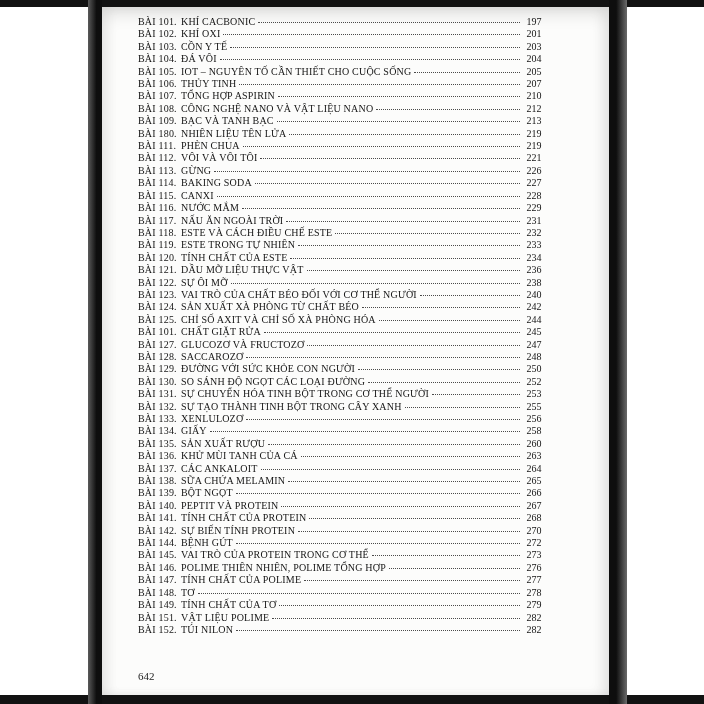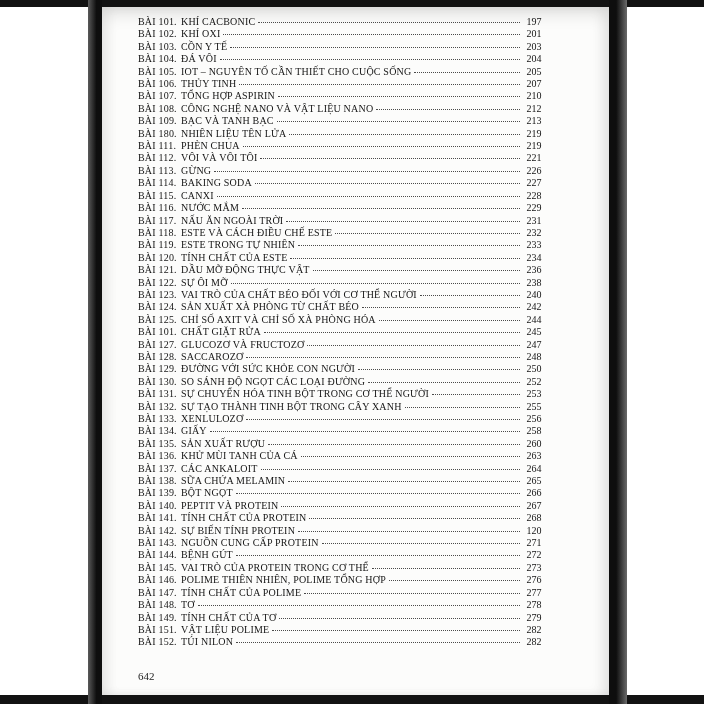--- a/index.html
+++ b/index.html
@@ -182,21 +182,21 @@
     <span class="pg">233</span>
   </div>
       <div class="toc-row">
     <span class="lbl">BÀI 120.</span>
     <span class="ttl">TÍNH CHẤT CỦA ESTE</span>
     <span class="dots"></span>
     <span class="pg">234</span>
   </div>
       <div class="toc-row">
     <span class="lbl">BÀI 121.</span>
-    <span class="ttl">DẦU MỠ ĐỘNG THỰC VẬT</span>
+    <span class="ttl">DẦU MỠ LIỆU THỰC VẬT</span>
     <span class="dots"></span>
     <span class="pg">236</span>
   </div>
       <div class="toc-row">
     <span class="lbl">BÀI 122.</span>
     <span class="ttl">SỰ ÔI MỠ</span>
     <span class="dots"></span>
     <span class="pg">238</span>
   </div>
       <div class="toc-row">
@@ -310,27 +310,21 @@
       <div class="toc-row">
     <span class="lbl">BÀI 141.</span>
     <span class="ttl">TÍNH CHẤT CỦA PROTEIN</span>
     <span class="dots"></span>
     <span class="pg">268</span>
   </div>
       <div class="toc-row">
     <span class="lbl">BÀI 142.</span>
     <span class="ttl">SỰ BIẾN TÍNH PROTEIN</span>
     <span class="dots"></span>
-    <span class="pg">120</span>
-  </div>
-      <div class="toc-row">
-    <span class="lbl">BÀI 143.</span>
-    <span class="ttl">NGUỒN CUNG CẤP PROTEIN</span>
-    <span class="dots"></span>
-    <span class="pg">271</span>
+    <span class="pg">270</span>
   </div>
       <div class="toc-row">
     <span class="lbl">BÀI 144.</span>
     <span class="ttl">BỆNH GÚT</span>
     <span class="dots"></span>
     <span class="pg">272</span>
   </div>
       <div class="toc-row">
     <span class="lbl">BÀI 145.</span>
     <span class="ttl">VAI TRÒ CỦA PROTEIN TRONG CƠ THỂ</span>

